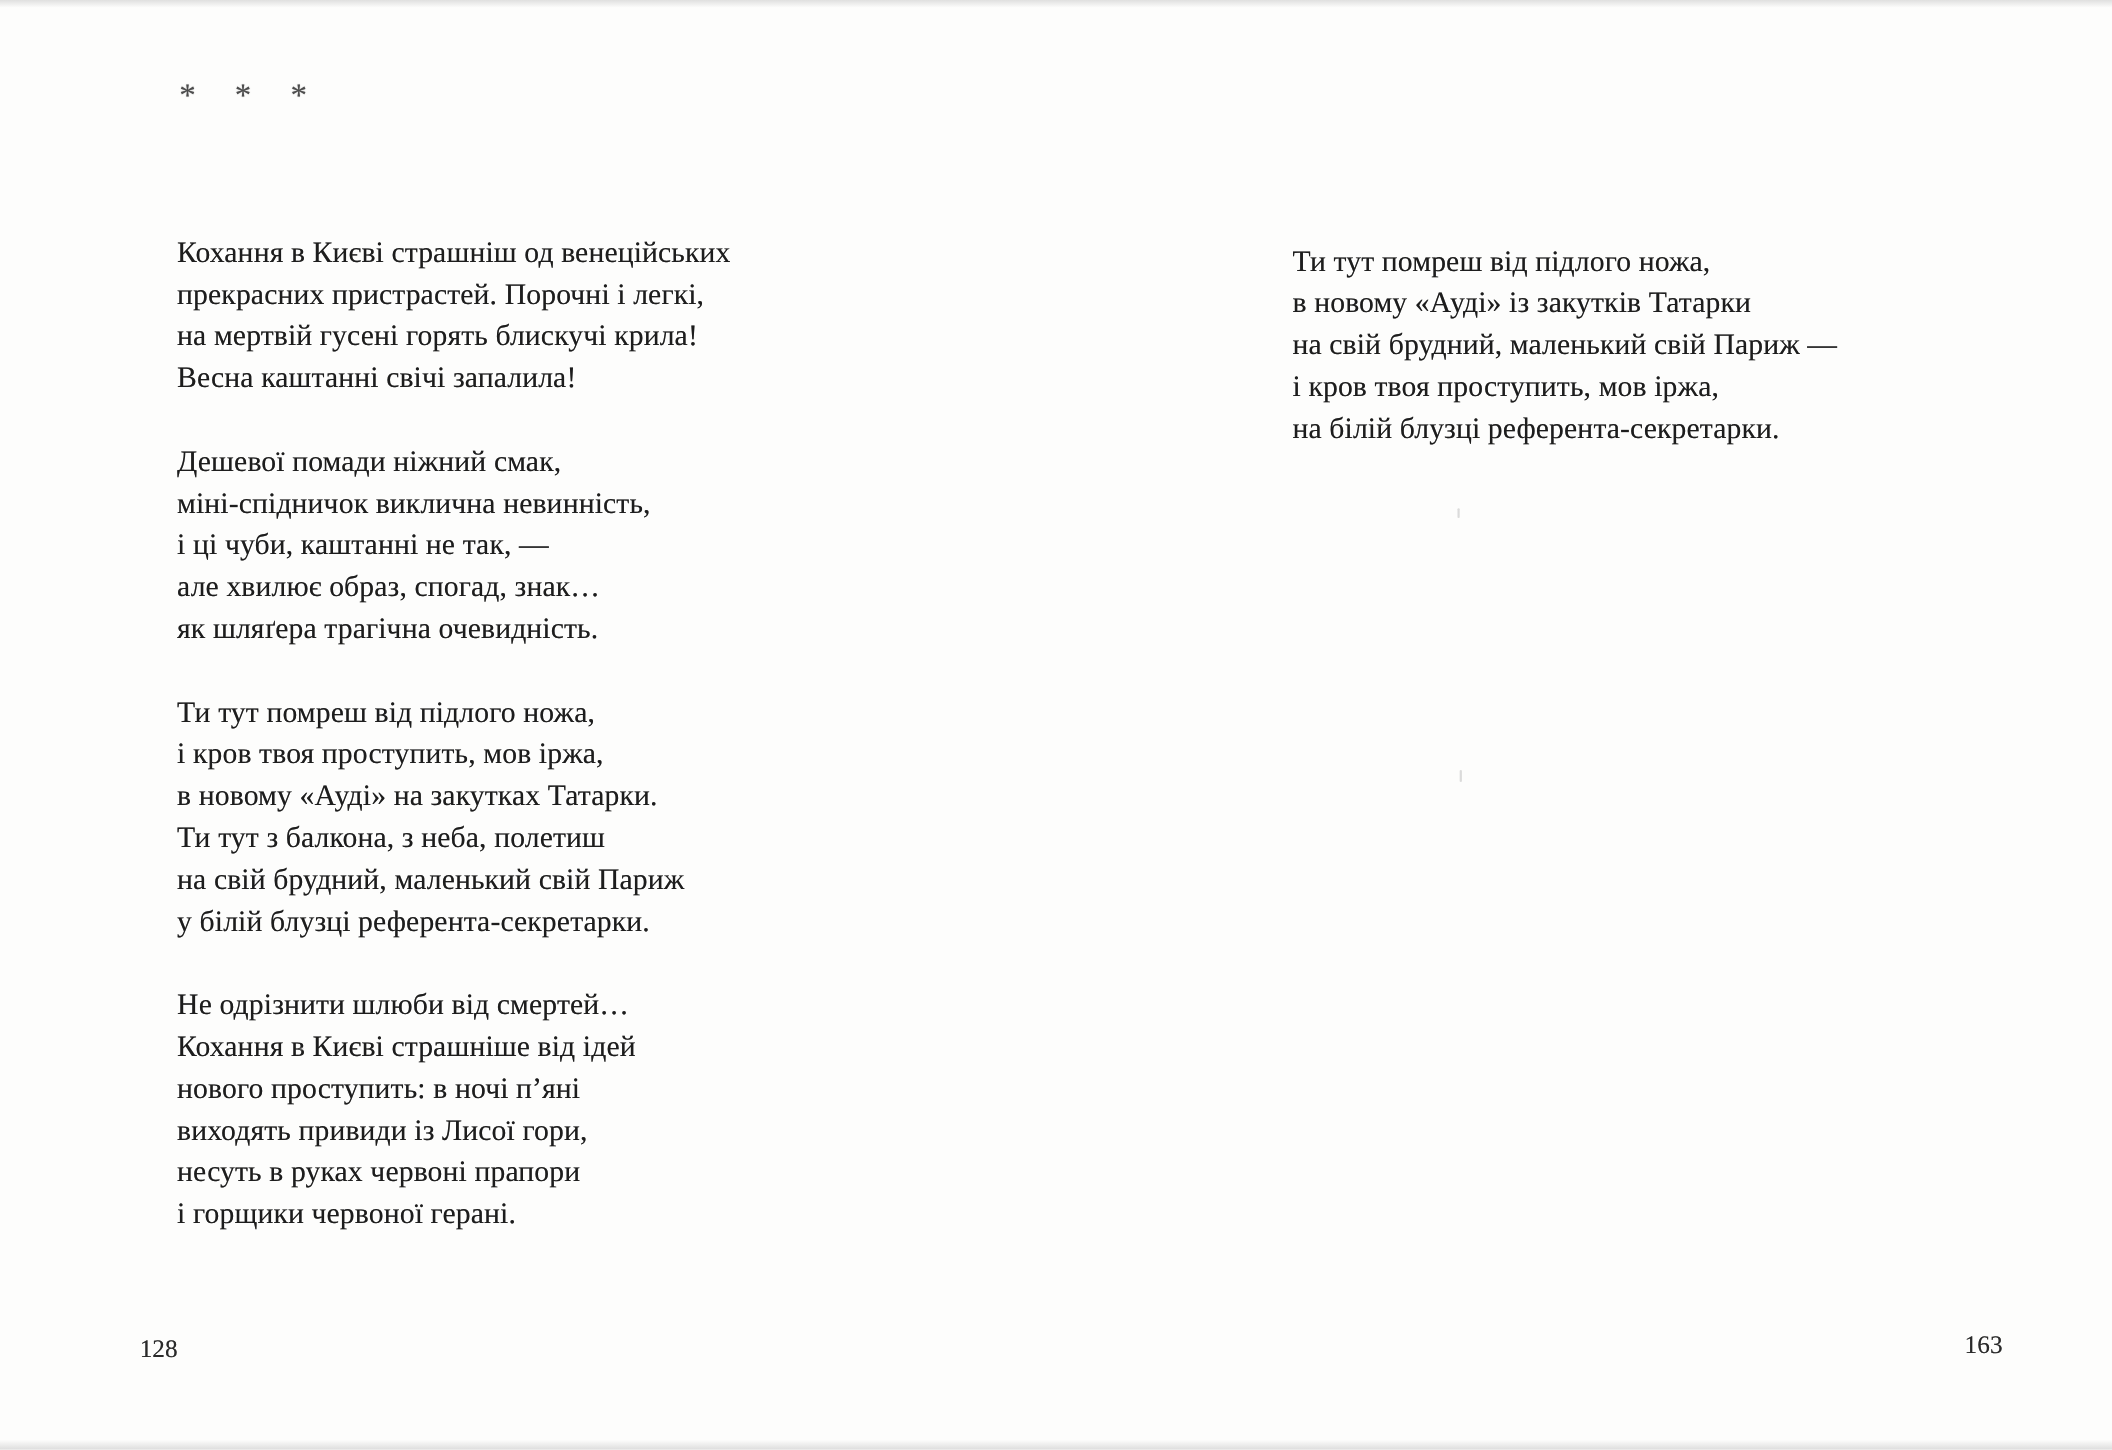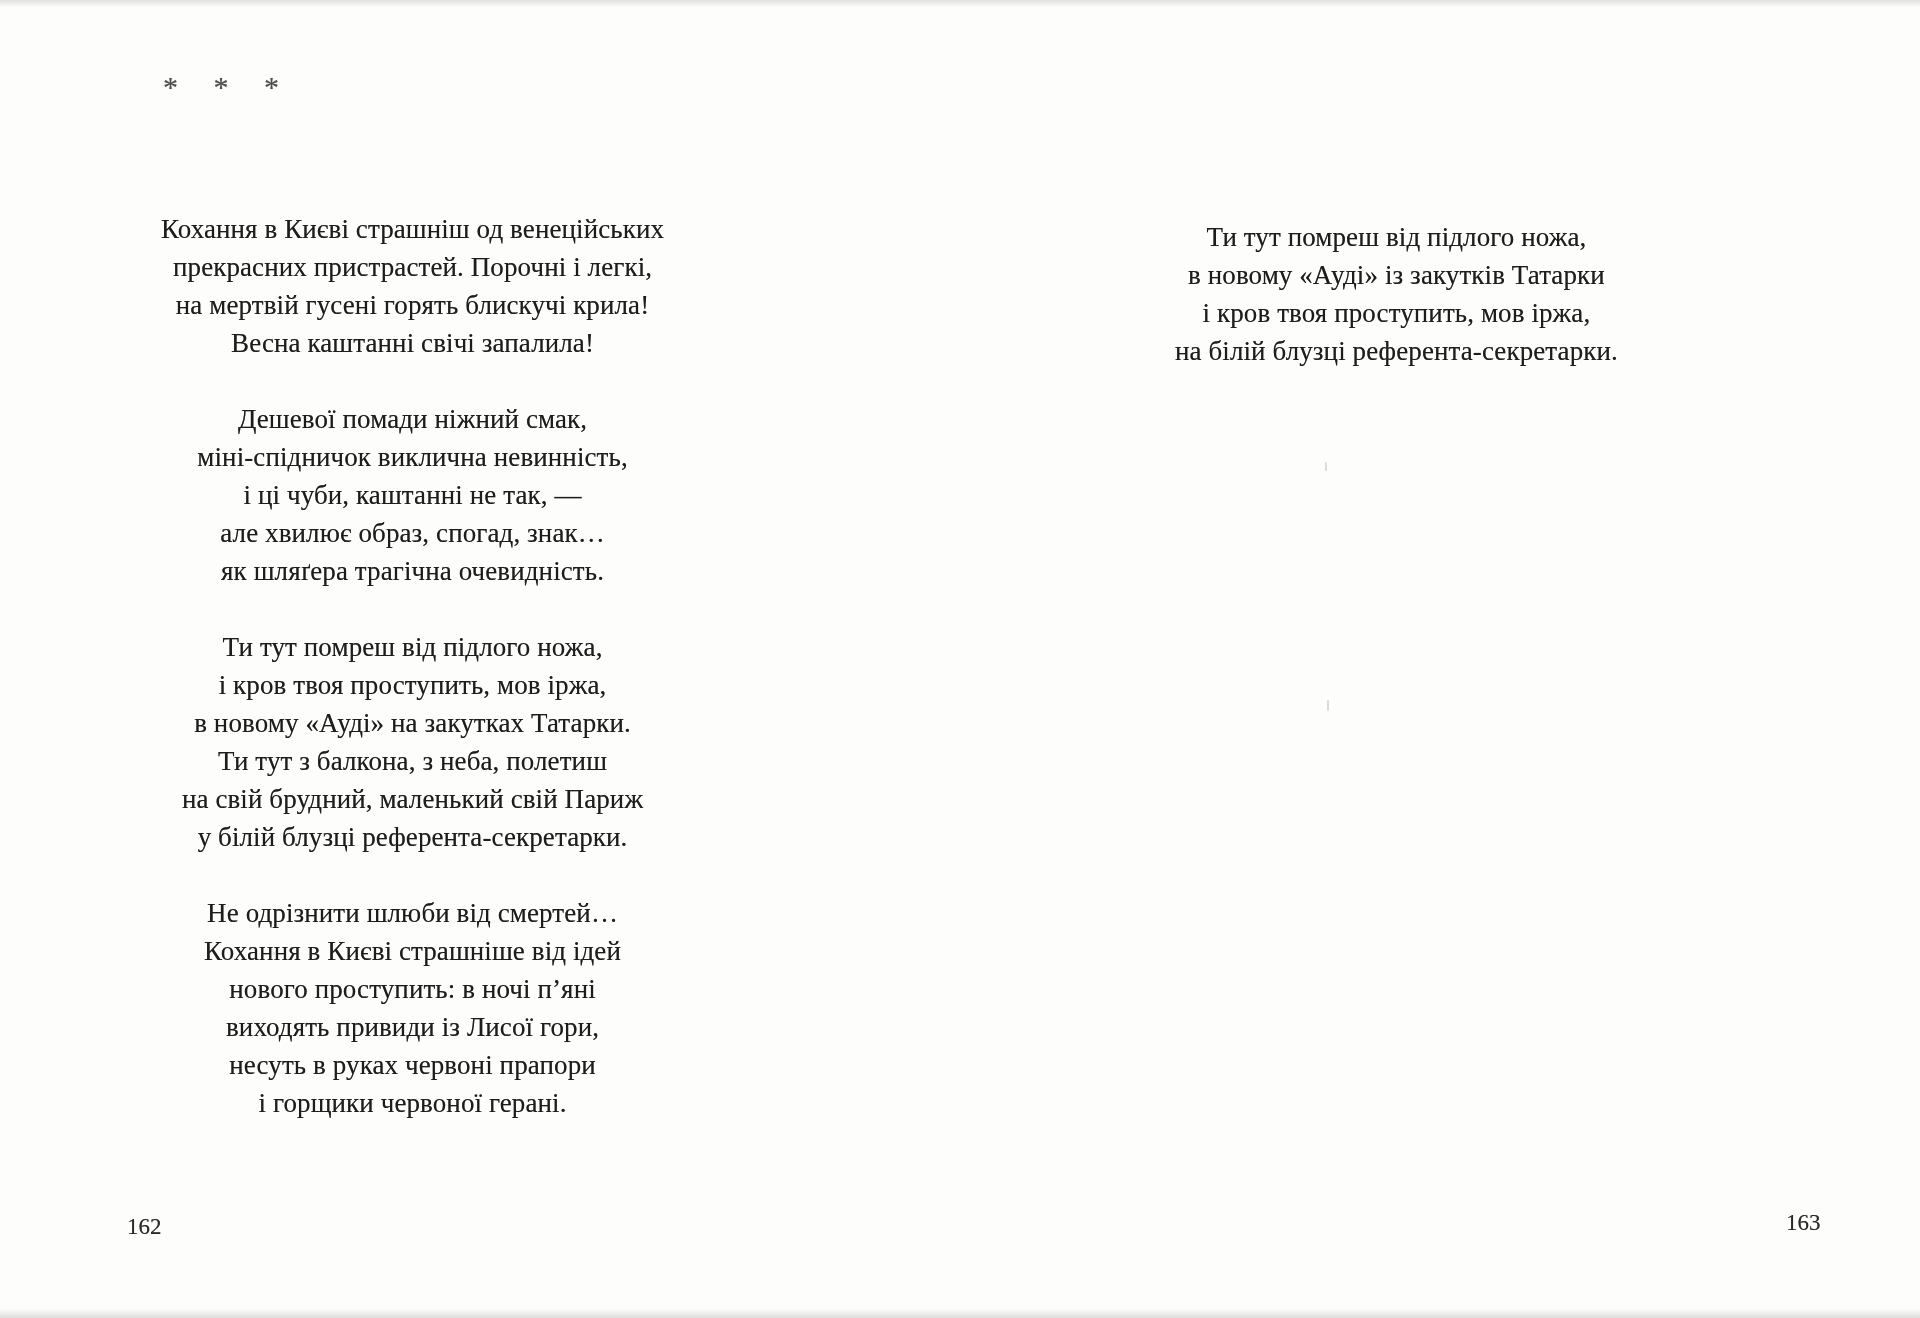--- a/index.html
+++ b/index.html
@@ -43,21 +43,20 @@
     text-shadow: 0 0 1px rgba(90,90,90,.6);
   }
   .poem {
     position: absolute;
     font-size: 27px;
     line-height: 38px;
     letter-spacing: 0.1px;
     color: #1d1d1d;
     text-shadow: 0 0 .6px rgba(30,30,30,.55);
     white-space: nowrap;
-    text-align: center;
   }
   .poem-left  { left: 161px;  top: 210px; }
   .poem-right { left: 1175px; top: 218px; }
   .stanza { margin: 0 0 38px 0; }
   .stanza:last-child { margin-bottom: 0; }
   .pagenum {
     position: absolute;
     font-size: 23px;
     color: #2a2a2a;
     text-shadow: 0 0 .6px rgba(30,30,30,.5);
@@ -113,25 +112,26 @@
       <div class="line">виходять привиди із Лисої гори,</div>
       <div class="line">несуть в руках червоні прапори</div>
       <div class="line">і горщики червоної герані.</div>
     </div>
   </div>
 
   <div class="poem poem-right">
     <div class="stanza">
       <div class="line">Ти тут помреш від підлого ножа,</div>
       <div class="line">в новому «Ауді» із закутків Татарки</div>
+      <div class="line">на свій брудний, маленький свій Париж —</div>
       <div class="line">і кров твоя проступить, мов іржа,</div>
       <div class="line">на білій блузці референта-секретарки.</div>
     </div>
   </div>
 
-  <div class="pagenum left">162</div>
+  <div class="pagenum left">128</div>
   <div class="pagenum right">163</div>
 
   <div class="speck s1"></div>
   <div class="speck s2"></div>
   <div class="speck s3"></div>
 
 </div>
 
 </body></html>

